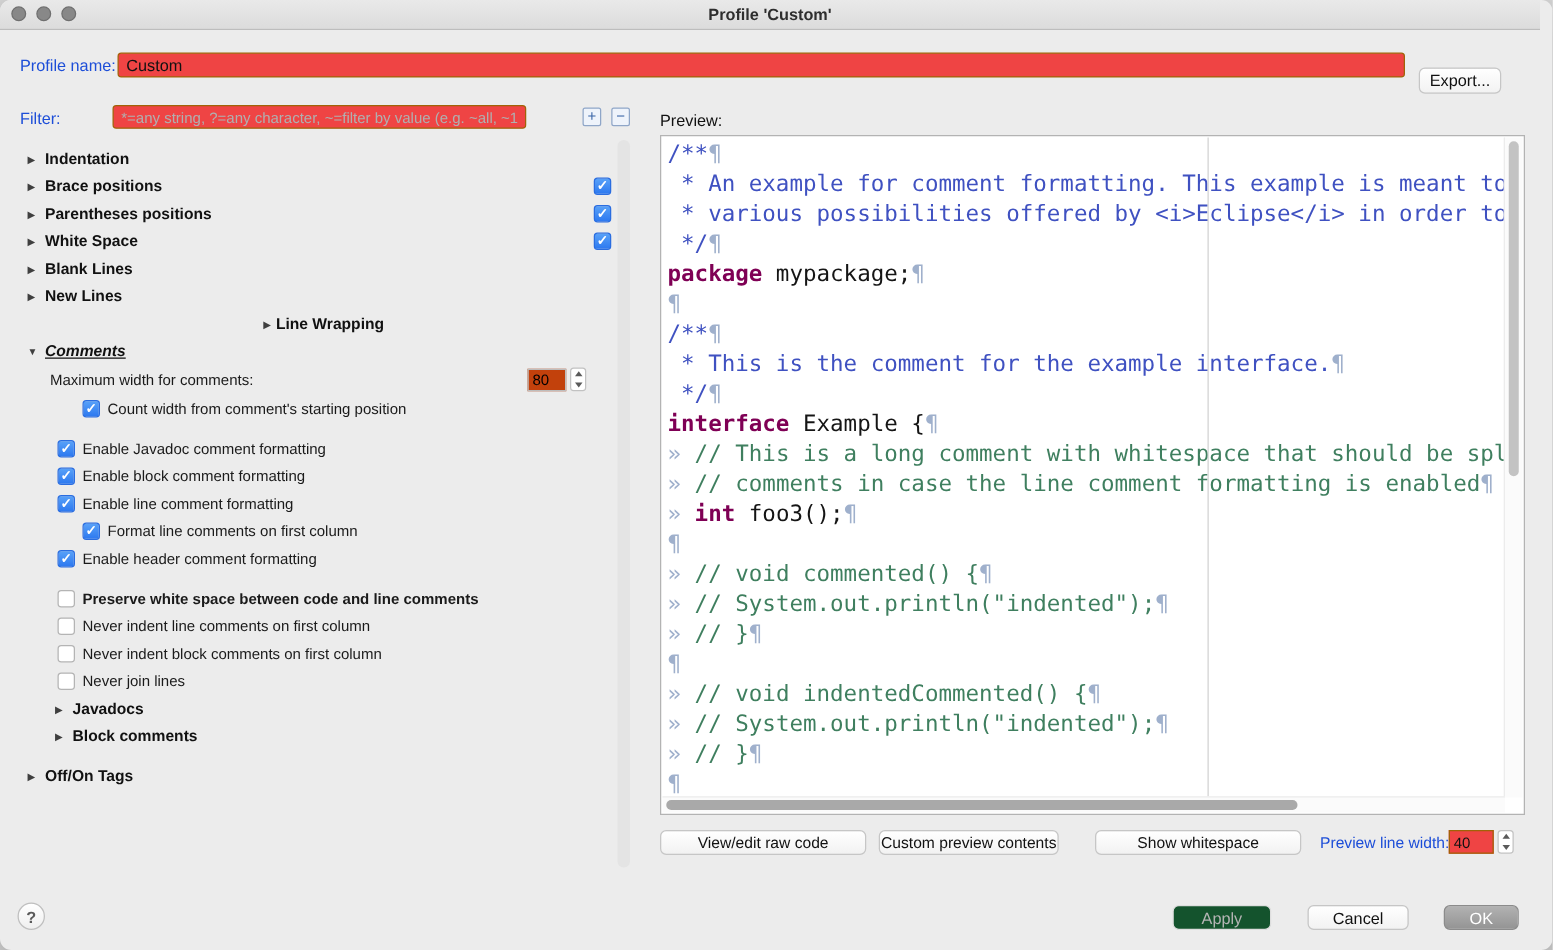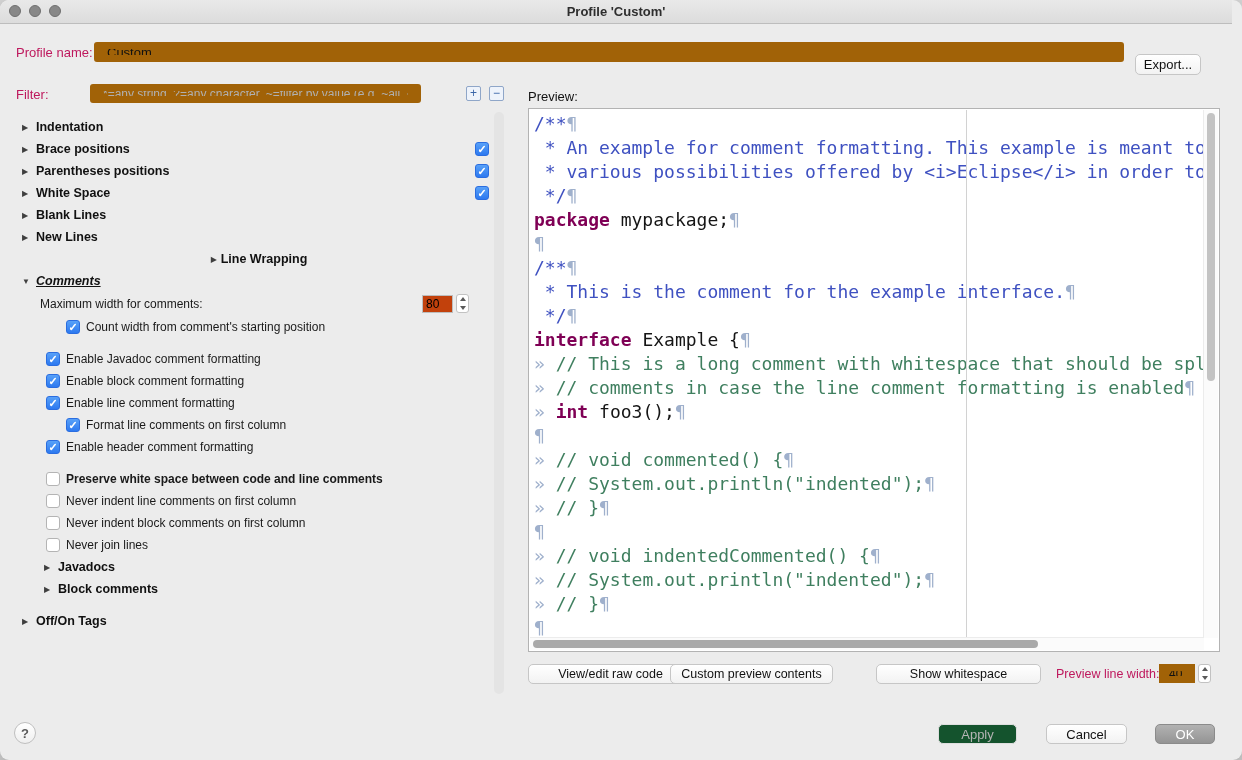--- a/index.html
+++ b/index.html
@@ -7,22 +7,22 @@
           overflow:hidden;font-family:"Liberation Sans",sans-serif;color:#111;
           box-shadow:0 10px 30px rgba(0,0,0,.3)}
   
   .titlebar{position:absolute;left:0;top:0;right:10px;height:23px;
             background:linear-gradient(#e9e9e9,#dcdcdc);border-bottom:1px solid #bdbdbd;
             display:flex;align-items:center;justify-content:center}
   .lights{position:absolute;left:9px;top:5px;display:flex;gap:8px}
   .light{width:12px;height:12px;border-radius:50%;background:#888;border:1px solid #6f6f6f;box-sizing:border-box}
   .title{font-size:13px;font-weight:600;color:#2e2e2e}
   
-  .lbl{position:absolute;font-size:13px;color:#be185d}
-  .tinput{position:absolute;box-sizing:border-box;border:7px solid #a16207;background:#a16207;
+  .lbl{position:absolute;font-size:13px;color:#1d4ed8}
+  .tinput{position:absolute;box-sizing:border-box;border:1px solid #a16207;background:#ef4444;
           font:13px "Liberation Sans",sans-serif;padding:0 6px;border-radius:3px;color:#111}
   .tinput::placeholder{color:#b0b0b0}
   .btn{position:absolute;display:flex;align-items:center;justify-content:center;box-sizing:border-box;
        background:linear-gradient(#ffffff,#f2f2f2);border:1px solid #c6c6c6;border-radius:5px;
        font-size:13px;color:#111;cursor:default}
   .btn.small{font-size:12.5px}
   .btn.disabled{background:#14532d;border-color:#dedede;color:#b4b4b4}
   .btn.default{background:linear-gradient(#b2b2b2,#949494);border-color:#8b8b8b;color:#fff}
   .stepper{display:inline-flex;flex-direction:column;width:13px;height:19px;background:#fff;
            border:1px solid #c2c2c2;border-radius:3px;box-sizing:border-box;vertical-align:middle}
@@ -66,21 +66,21 @@
   .sg-pl{color:#151515}
   .sg-lc{color:var(--line-comment,#3f7f5f)}
   .sg-ws{color:var(--whitespace-mark,#9fb0cc)}
   .margin-line{position:absolute;left:437px;top:1px;bottom:13px;width:1px;background:#d2d2d2}
   .vscroll{position:absolute;top:1px;right:1px;bottom:13px;width:14px;background:#fbfbfb;border-left:1px solid #ececec}
   .vthumb{position:absolute;top:3px;left:3px;width:8px;height:268px;background:#c3c3c3;border-radius:4px}
   .hscroll{position:absolute;left:1px;right:15px;bottom:1px;height:12px;background:#fbfbfb;border-top:1px solid #ececec}
   .hthumb{position:absolute;left:3px;top:2px;width:505px;height:8px;background:#a9a9a9;border-radius:4px}
   
   .pbtn1{left:528px;top:664px;width:165px;height:20px}
-  .pbtn2{left:670px;top:664px;width:163px;height:20px}
+  .pbtn2{left:703px;top:664px;width:144px;height:20px}
   .pbtn3{left:876px;top:664px;width:165px;height:20px}
   .plw-label{left:1056px;top:667px;font-size:12.5px}
   .plw-input{left:1159px;top:664px;width:36px;height:19px;border-radius:0;font-size:12px;padding:0 3px}
   .plw-stepper{position:absolute;left:1198px;top:664px}
   
   .help{position:absolute;left:14px;top:722px;width:22px;height:22px;border-radius:50%;
         background:linear-gradient(#ffffff,#efefef);border:1px solid #bfbfbf;box-sizing:border-box;
         display:flex;align-items:center;justify-content:center;font-size:13px;font-weight:bold;color:#5a5a5a}
   .apply{left:938px;top:724px;width:79px;height:20px}
   .cancel{left:1046px;top:724px;width:81px;height:20px}

